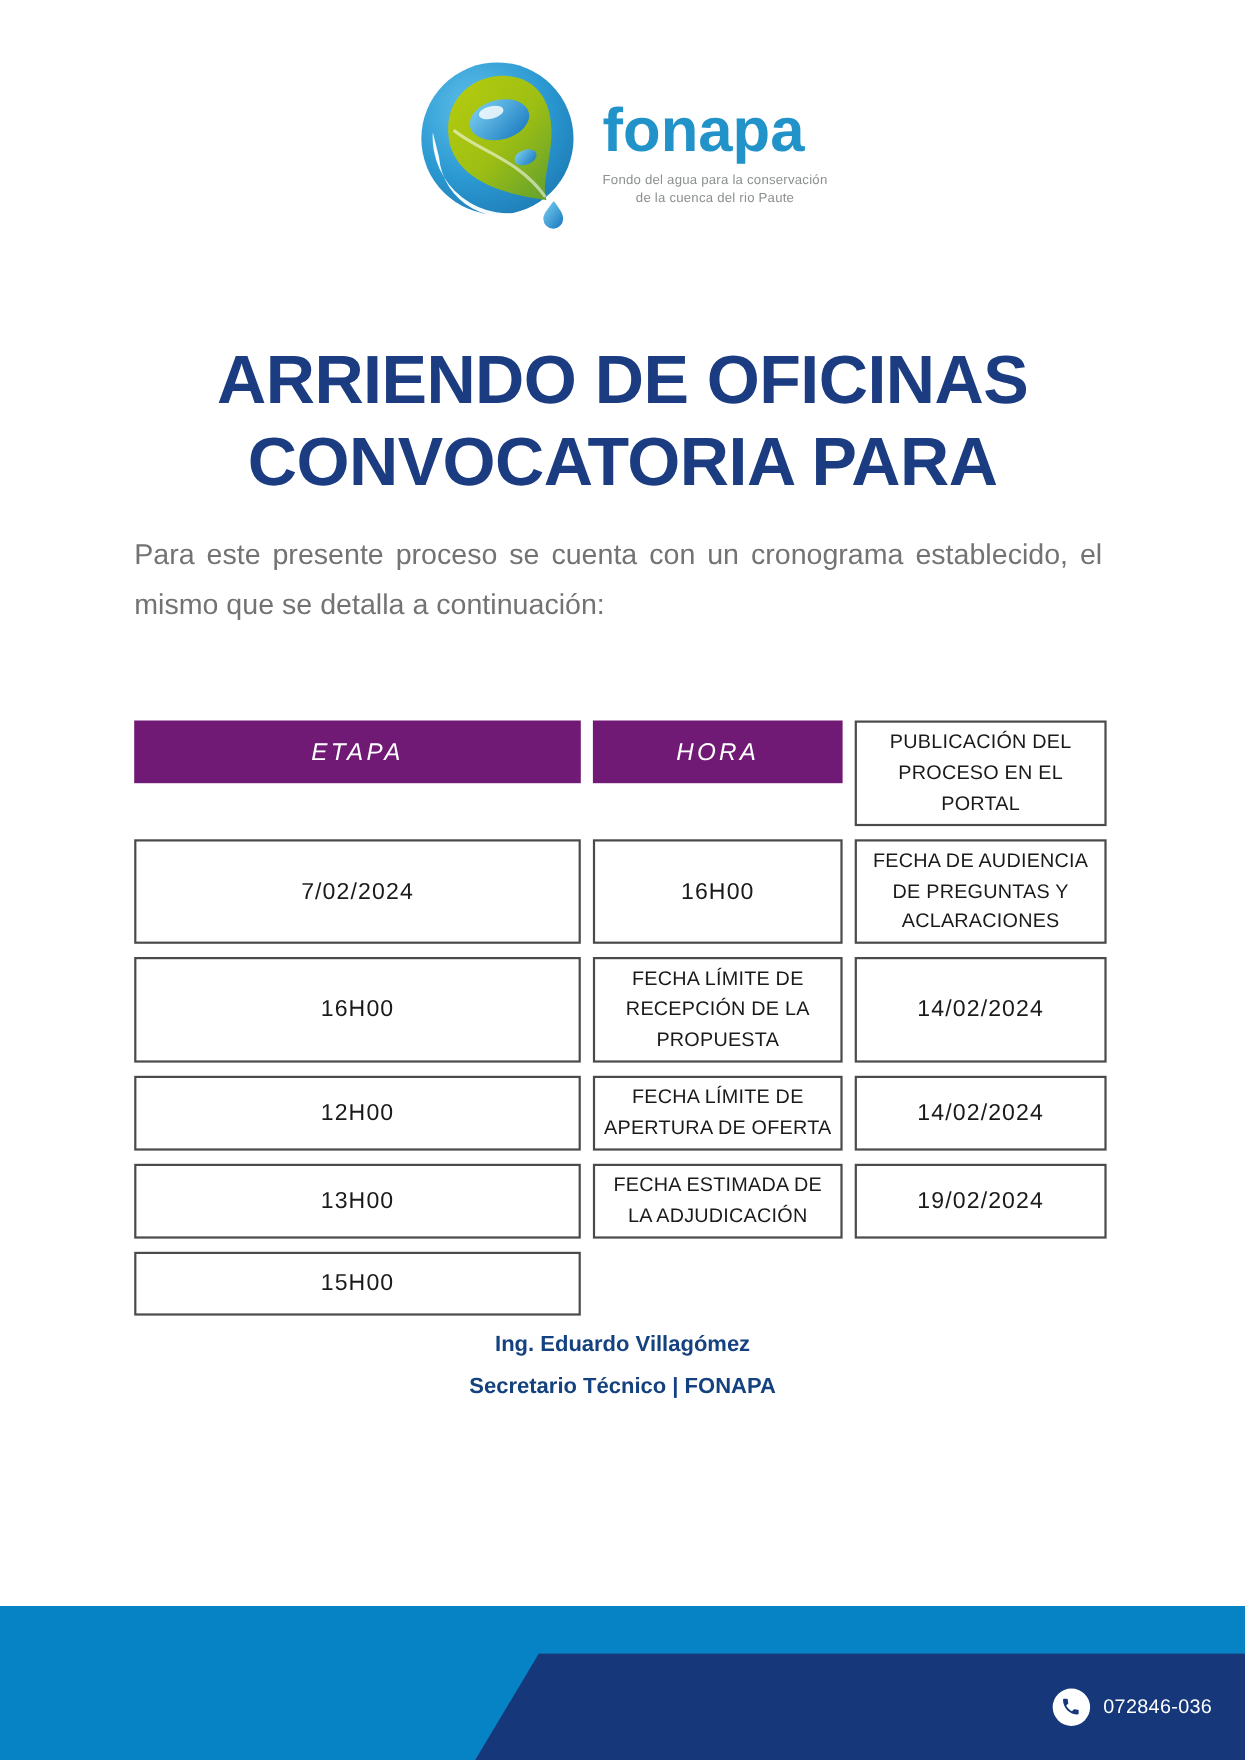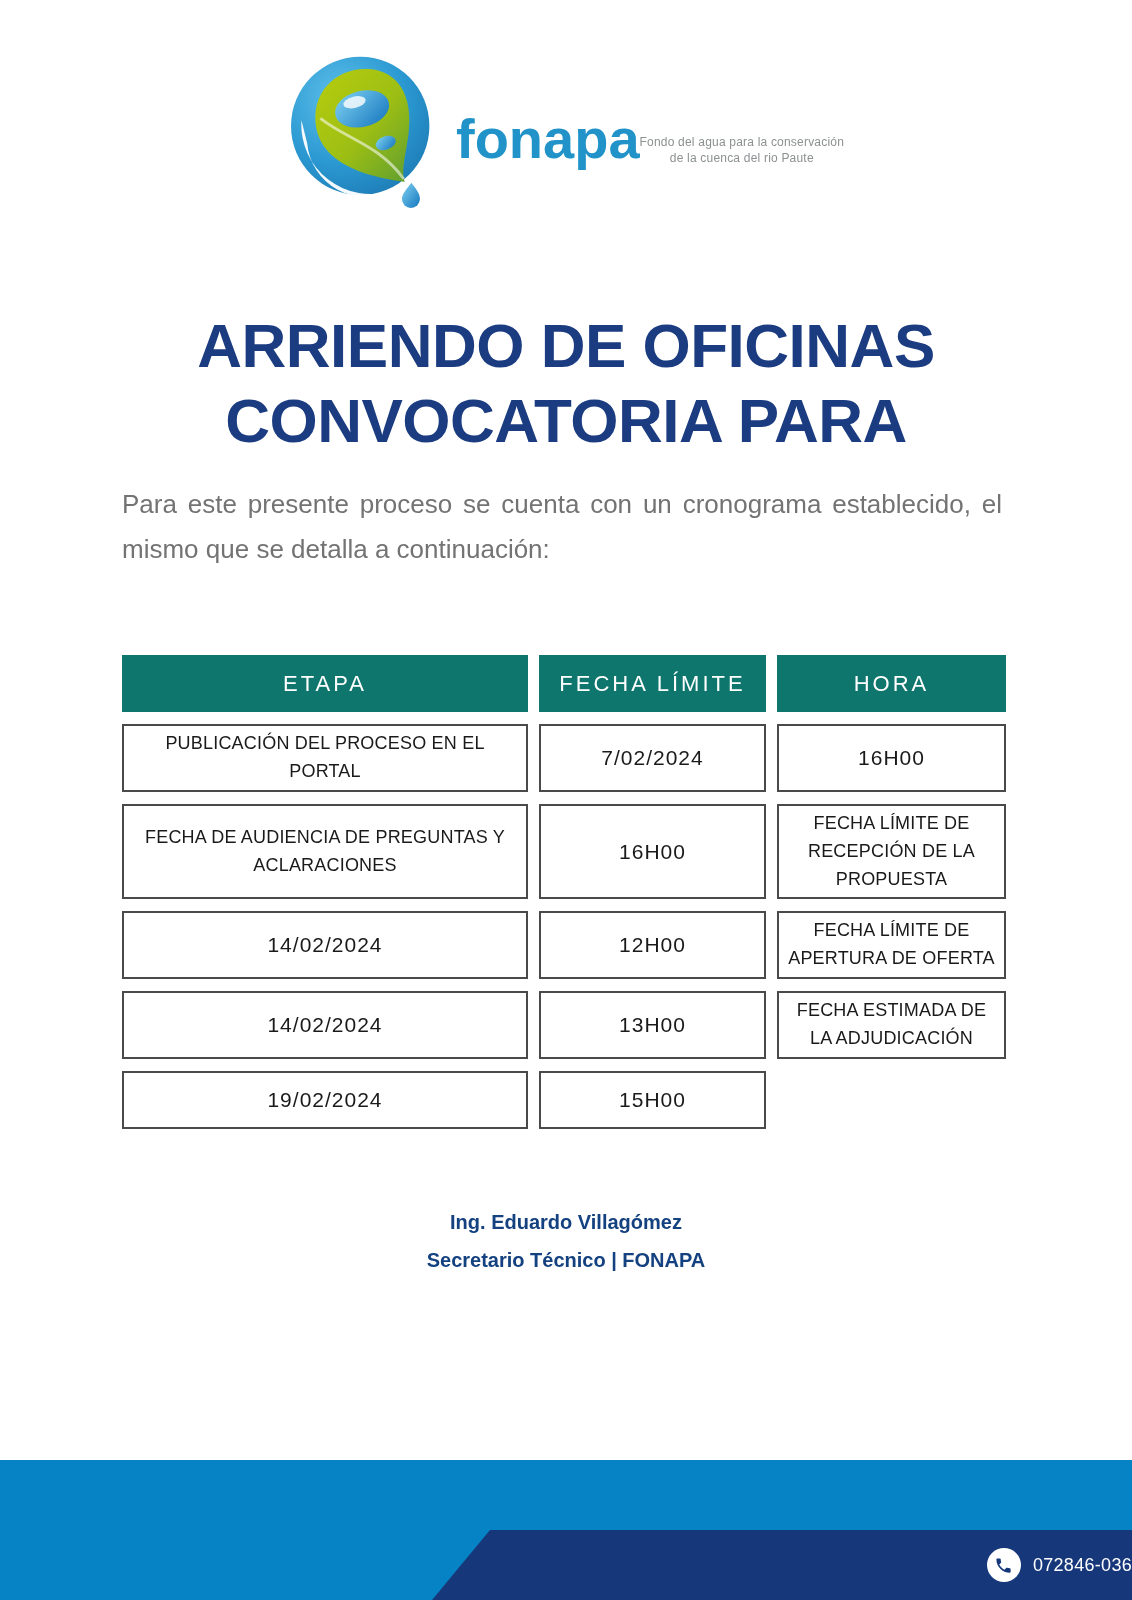--- a/index.html
+++ b/index.html
@@ -9,21 +9,21 @@
     font-family: "Liberation Sans", sans-serif;
     position: relative;
     overflow: hidden;
   }
 
   
   .logo-block {
     position: absolute; top: 52px; left: 0; width: 100%;
     display: flex; justify-content: center; align-items: center; gap: 16px;
   }
-  .brand-col { display: flex; flex-direction: row; align-items: flex-end; }
+  .brand-col { display: flex; flex-direction: column; align-items: flex-start; }
   .brand-word {
     font-size: 56px; font-weight: bold; color: #2193C8;
     letter-spacing: 0px; line-height: 1; margin-top: 6px;
   }
   .brand-tagline {
     margin-top: 9px; font-size: 12px; line-height: 1.35;
     color: #8C9091; text-align: center; letter-spacing: 0.2px;
   }
 
   
@@ -41,23 +41,23 @@
   }
 
   
   .schedule {
     position: absolute; top: 655px; left: 122px; width: 884px;
     display: grid;
     grid-template-columns: 406px 227px 229px;
     column-gap: 11px; row-gap: 12px;
   }
   .schedule .th {
-    background: #0f766e; color: #ffffff; height: 57px;
+    background: #701a75; color: #ffffff; height: 57px;
     display: flex; align-items: center; justify-content: center;
-    font-size: 22px; letter-spacing: 3px;
+    font-size: 22px; letter-spacing: 3px; font-style: italic;
   }
   .schedule .td {
     border: 2px solid #4A4A4A; background: #fff;
     min-height: 58px; box-sizing: border-box;
     display: flex; align-items: center; justify-content: center;
     text-align: center; padding: 4px 8px; color: #1A1A1A;
   }
   .td-etapa { font-size: 18px; line-height: 1.55; letter-spacing: 0.2px; }
   .td-fecha, .td-hora { font-size: 21px; letter-spacing: 1px; }
 
@@ -68,24 +68,24 @@
     font-size: 20px; font-weight: bold; line-height: 38px;
   }
 
   
   .footer-band {
     position: absolute; left: 0; bottom: 0;
     width: 1132px; height: 140px; background: #0583C5;
   }
   .footer-navy {
     position: absolute; right: 0; bottom: 0;
-    width: 700px; height: 70px; background: #16387B;
+    width: 700px; height: 97px; background: #16387B;
     clip-path: polygon(58px 0, 100% 0, 100% 100%, 0 100%);
     display: flex; align-items: center; justify-content: flex-end;
-    gap: 54px; box-sizing: border-box;
+    gap: 54px; padding-right: 30px; box-sizing: border-box;
     color: #ffffff;
   }
   .contact { display: flex; align-items: center; gap: 12px; }
   .contact-text { font-size: 18px; letter-spacing: 0.3px; }
   .icon-circle {
     width: 34px; height: 34px; border-radius: 50%;
     background: #ffffff; flex: 0 0 auto;
     display: flex; align-items: center; justify-content: center;
   }
   .icon-circle svg { width: 19px; height: 19px; fill: #16387B; }
@@ -133,21 +133,20 @@
 
 <h1 class="page-title">
   <span style="display:block">ARRIENDO DE OFICINAS</span>
   <span style="display:block">CONVOCATORIA PARA</span>
 </h1>
 
 <p class="intro">Para este presente proceso se cuenta con un cronograma establecido, el mismo que se detalla a continuación:</p>
 
 <section class="schedule">
   <div class="th">ETAPA</div>
-  <div class="th">FECHA LÍMITE</div>
   <div class="th">HORA</div>
 
   <div class="td td-etapa">PUBLICACIÓN DEL PROCESO EN EL PORTAL</div>
   <div class="td td-fecha">7/02/2024</div>
   <div class="td td-hora">16H00</div>
 
   <div class="td td-etapa">FECHA DE AUDIENCIA DE PREGUNTAS Y ACLARACIONES</div>
   <div class="td td-hora">16H00</div>
 
   <div class="td td-etapa">FECHA LÍMITE DE RECEPCIÓN DE LA PROPUESTA</div>

